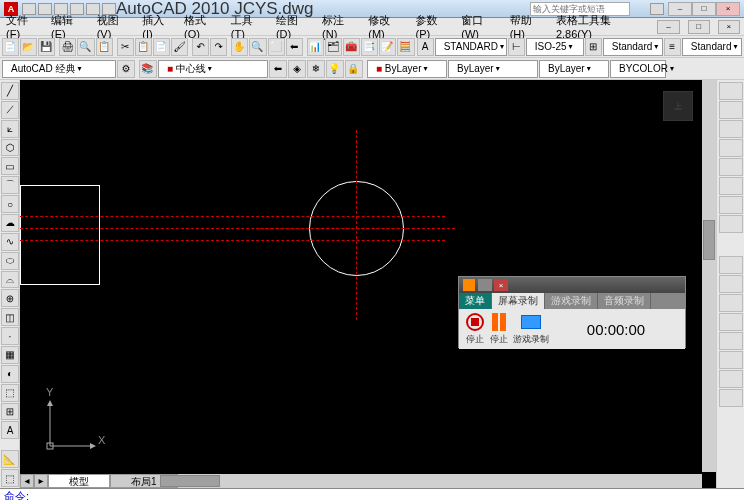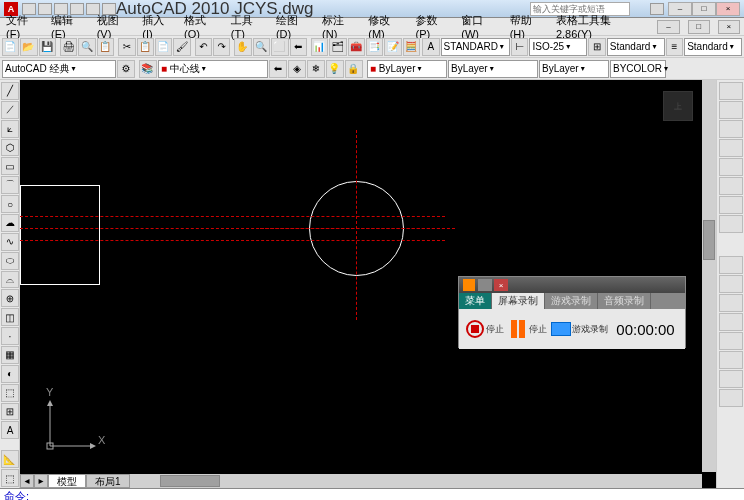--- a/index.html
+++ b/index.html
@@ -11,54 +11,54 @@
 .title-icons{display:flex;gap:2px}
 .title-icon{width:14px;height:12px;background:#ddd;border:1px solid #999;cursor:pointer}
 .win-btns{display:flex;margin-left:4px}
 .win-btn{width:24px;height:14px;background:#e0e0e0;border:1px solid #aaa;cursor:pointer;display:flex;align-items:center;justify-content:center;font-size:8px}
 .win-btn.close{background:#f0c0c0}
 .menubar{height:18px;background:#e8e8e8;display:flex;align-items:center;padding:0 4px;gap:8px;border-bottom:1px solid #ccc;font-size:11px}
 .menu-item{cursor:pointer;padding:0 2px}
 .toolbar{height:22px;background:#e8e8e8;display:flex;align-items:center;padding:0 2px;gap:1px;border-bottom:1px solid #ccc}
 .tb-btn{width:18px;height:18px;background:#e0e0e0;border:1px solid #bbb;cursor:pointer;display:flex;align-items:center;justify-content:center;font-size:10px}
 .tb-sep{width:2px;height:18px}
-.tb-dropdown{height:18px;background:#fff;border:1px solid #999;padding:0 2px;font-size:10px;display:flex;align-items:center;cursor:pointer;position:relative}
+.tb-dropdown{height:18px;background:#fff;border:1px solid #999;padding:0 8px;font-size:10px;display:flex;align-items:center;cursor:pointer;position:relative}
 .tb-dropdown::after{content:"▾";margin-left:2px;font-size:8px}
 .workspace{position:relative;height:408px;display:flex}
 .left-tools{width:20px;background:#e8e8e8;border-right:1px solid #ccc;display:flex;flex-direction:column;padding-top:2px}
 .lt-btn{width:18px;height:18px;margin:0 1px 1px;background:#e0e0e0;border:1px solid #bbb;cursor:pointer;display:flex;align-items:center;justify-content:center;font-size:10px}
 .canvas-area{flex:1;background:#000;position:relative;overflow:hidden}
 .right-tools{width:28px;background:#e8e8e8;border-left:1px solid #ccc;display:flex;flex-direction:column;padding-top:2px;gap:22px}
 .rt-group{display:flex;flex-direction:column}
 .rt-btn{width:24px;height:18px;margin:0 2px 1px;background:#e0e0e0;border:1px solid #bbb;cursor:pointer}
 .scrollbar-v{position:absolute;right:0;top:0;bottom:16px;width:14px;background:#d0d0d0}
 .scrollbar-h{position:absolute;left:0;right:14px;bottom:0;height:14px;background:#d0d0d0;display:flex;align-items:center}
 .sb-thumb-v{position:absolute;width:12px;left:1px;top:140px;height:40px;background:#a0a0a0;border:1px solid #888}
 .sb-thumb-h{position:absolute;height:12px;top:1px;left:20px;width:60px;background:#a0a0a0;border:1px solid #888}
 .tab-area{position:absolute;bottom:0;left:0;height:14px;display:flex;font-size:10px}
-.tab{padding:0 8px;background:#ccc;border:1px solid #999;cursor:pointer}
+.tab{padding:0 20px;background:#ccc;border:1px solid #999;cursor:pointer}
 .tab.active{background:#fff}
 .rect{position:absolute;border:1px solid #fff}
 .circle{position:absolute;border:1px solid #fff;border-radius:50%}
 .centerline{position:absolute;background:transparent}
 .centerline.h{height:1px;border-top:1px dashed #c00}
 .centerline.v{width:1px;border-left:1px dashed #c00}
 .ucs{position:absolute;bottom:30px;left:30px;color:#888;font-size:11px}
 .cmd-area{height:38px;background:#fff;border-top:1px solid #888;padding:1px 4px;font-size:11px;line-height:12px}
 .cmd-line{color:#00c}
 .ocam{position:absolute;left:438px;top:196px;width:228px;height:72px;background:#e8e8e8;border:1px solid #888;box-shadow:2px 2px 8px rgba(0,0,0,.5);z-index:100}
 .ocam-title{height:16px;background:linear-gradient(#666,#444);color:#fff;display:flex;align-items:center;padding:0 4px;font-size:10px}
 .ocam-title-text{flex:1}
 .ocam-close{width:14px;height:12px;background:#c04040;cursor:pointer;display:flex;align-items:center;justify-content:center;color:#fff;font-size:8px}
 .ocam-min{width:14px;height:12px;background:#888;cursor:pointer;margin-right:2px}
 .ocam-tabs{height:16px;background:#888;display:flex;font-size:10px}
 .ocam-tab{padding:0 6px;background:#888;color:#ddd;border-right:1px solid #666;cursor:pointer;display:flex;align-items:center}
 .ocam-tab.active{background:#e8e8e8;color:#333}
 .ocam-body{height:40px;background:#e8e8e8;display:flex;align-items:center;padding:0 6px;gap:4px}
-.ocam-btn{display:flex;flex-direction:row;align-items:center;gap:1px;cursor:pointer}
+.ocam-btn{display:flex;flex-direction:column;align-items:center;gap:1px;cursor:pointer}
 .ocam-icon{width:20px;height:20px;display:flex;align-items:center;justify-content:center}
 .ocam-stop{width:18px;height:18px;border:2px solid #c00;border-radius:50%;display:flex;align-items:center;justify-content:center}
 .ocam-stop::after{content:"";width:8px;height:8px;background:#c00}
 .ocam-pause{display:flex;gap:2px}
 .ocam-pause span{width:6px;height:18px;background:#f60}
 .ocam-screen{width:20px;height:14px;background:#39f;border:1px solid #06c}
 .ocam-label{font-size:9px;color:#333}
 .ocam-time{flex:1;text-align:center;font-size:15px;font-weight:normal;color:#000}
 .viewcube{position:absolute;top:6px;right:18px;width:40px;height:40px;opacity:.35}
 .viewcube-box{width:30px;height:30px;background:#777;border:1px solid #999;margin:5px auto;display:flex;align-items:center;justify-content:center;color:#ccc;font-size:8px}

